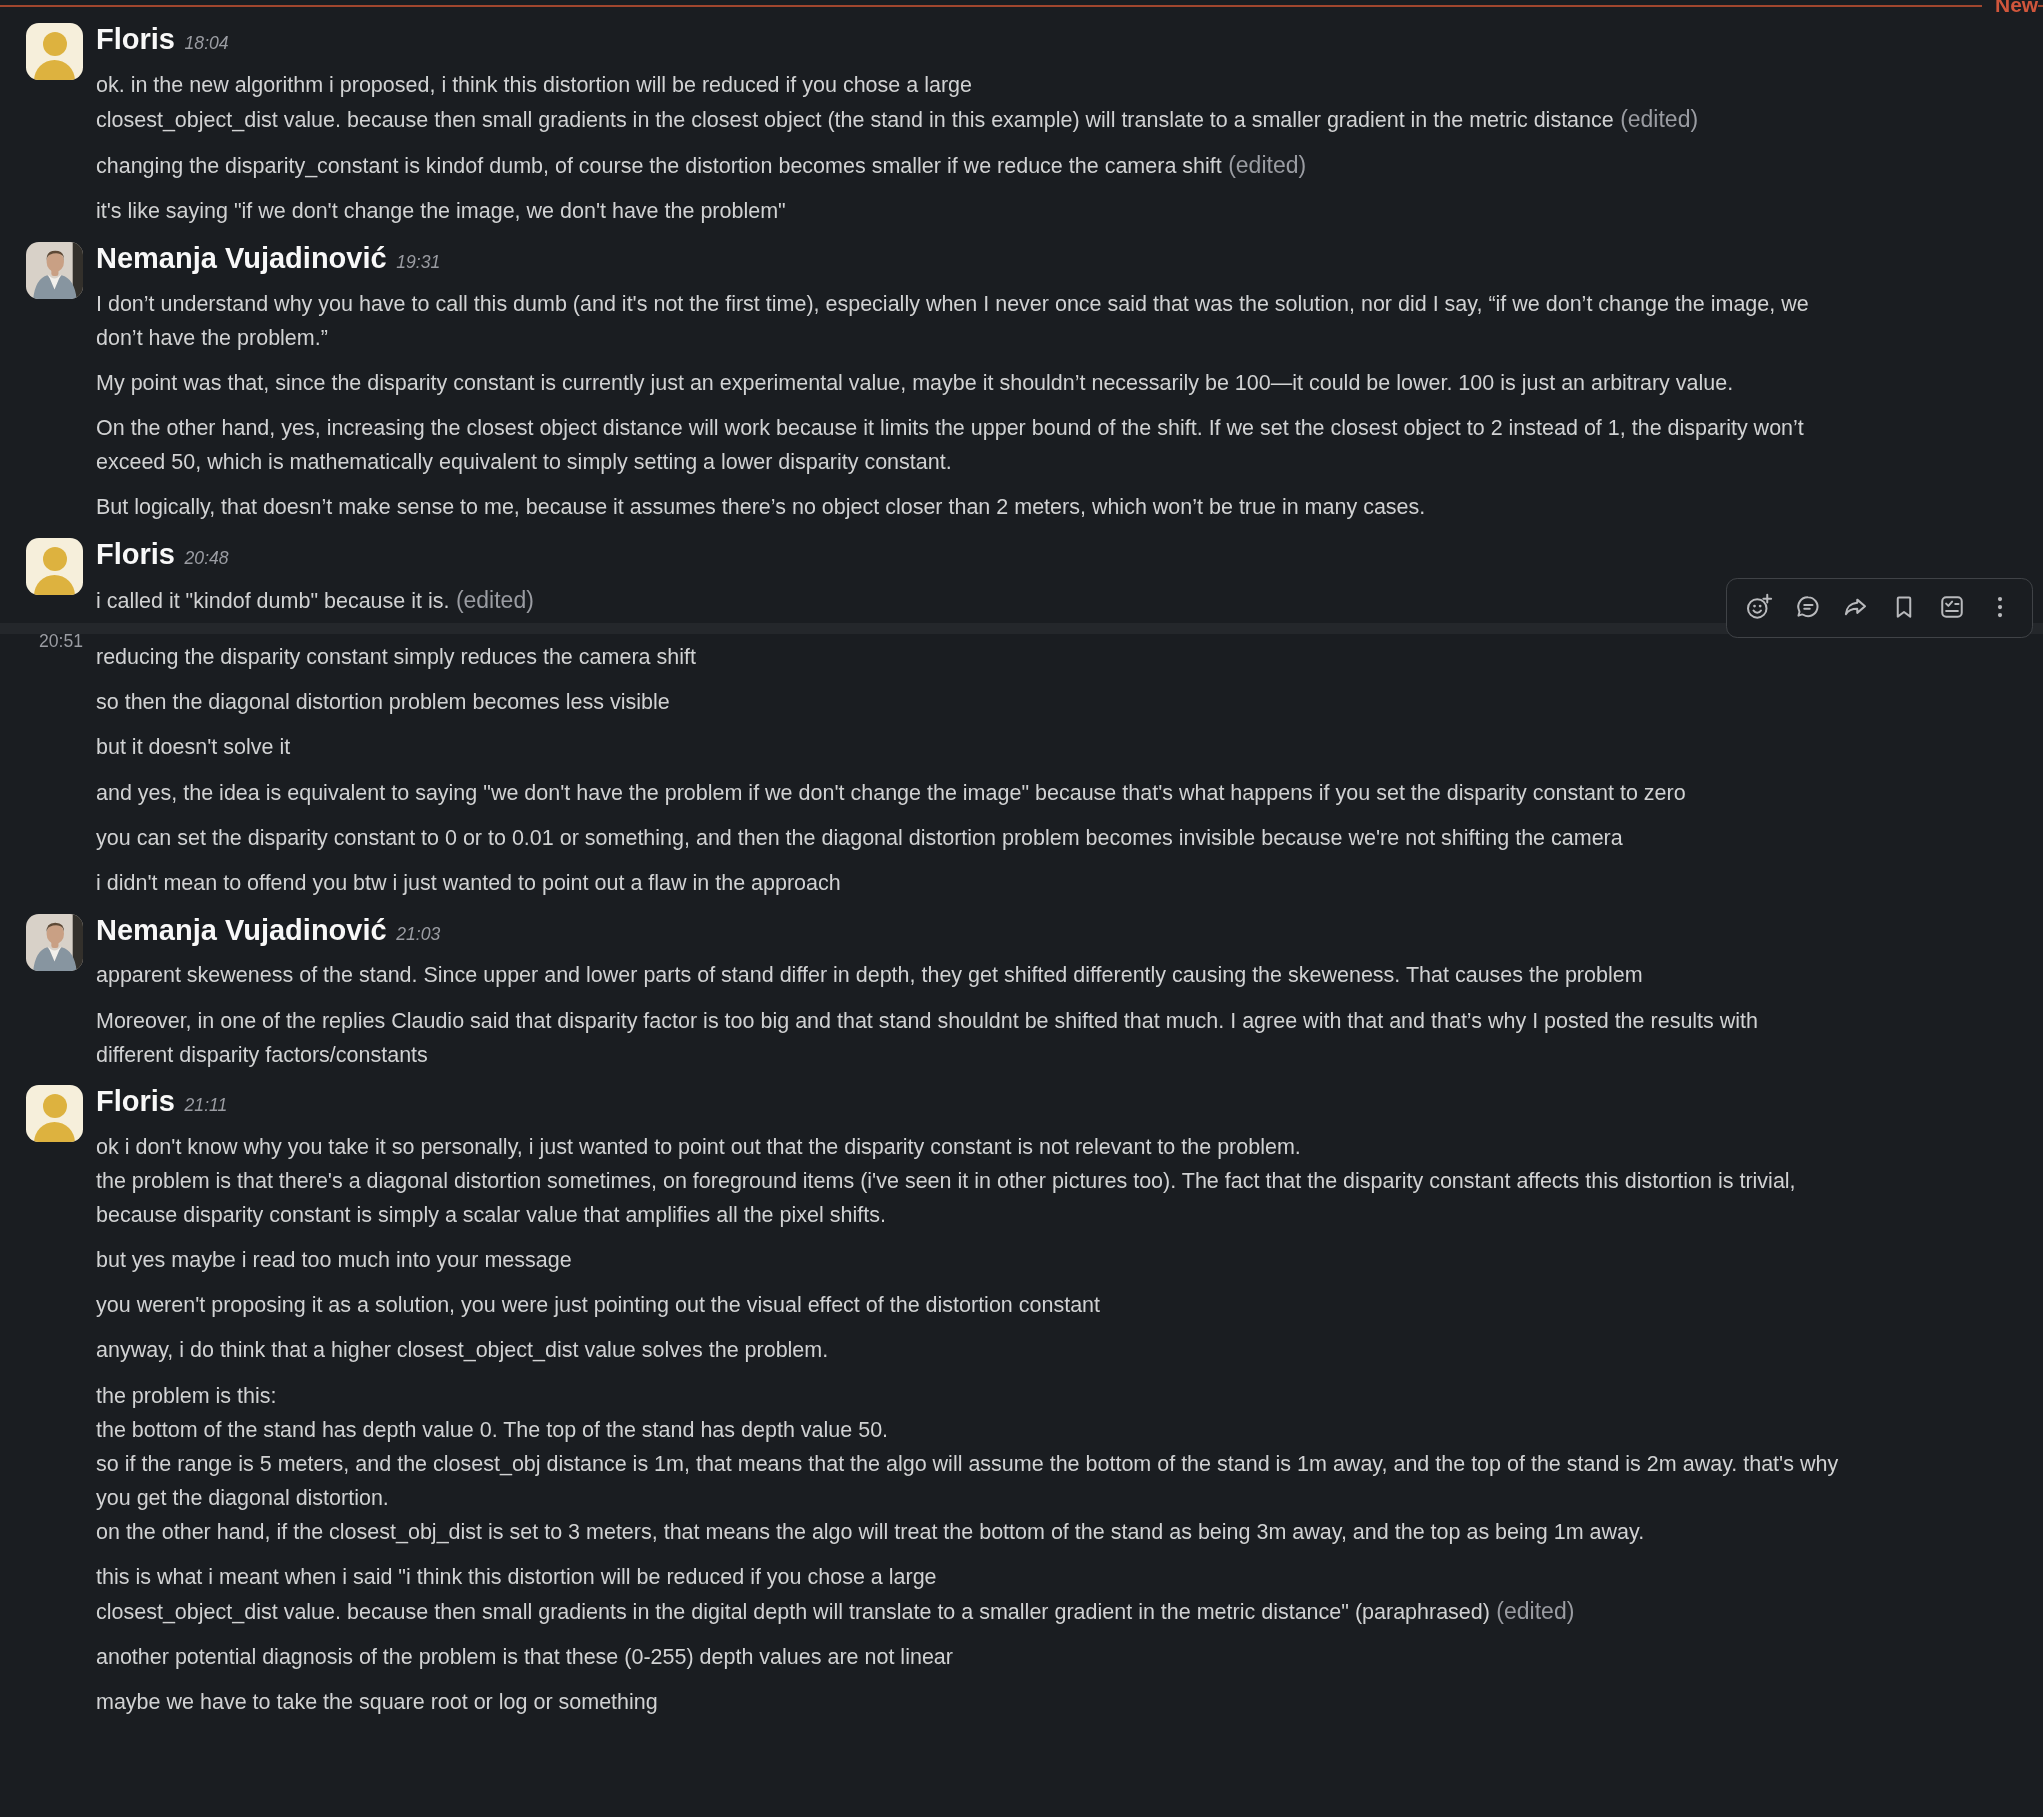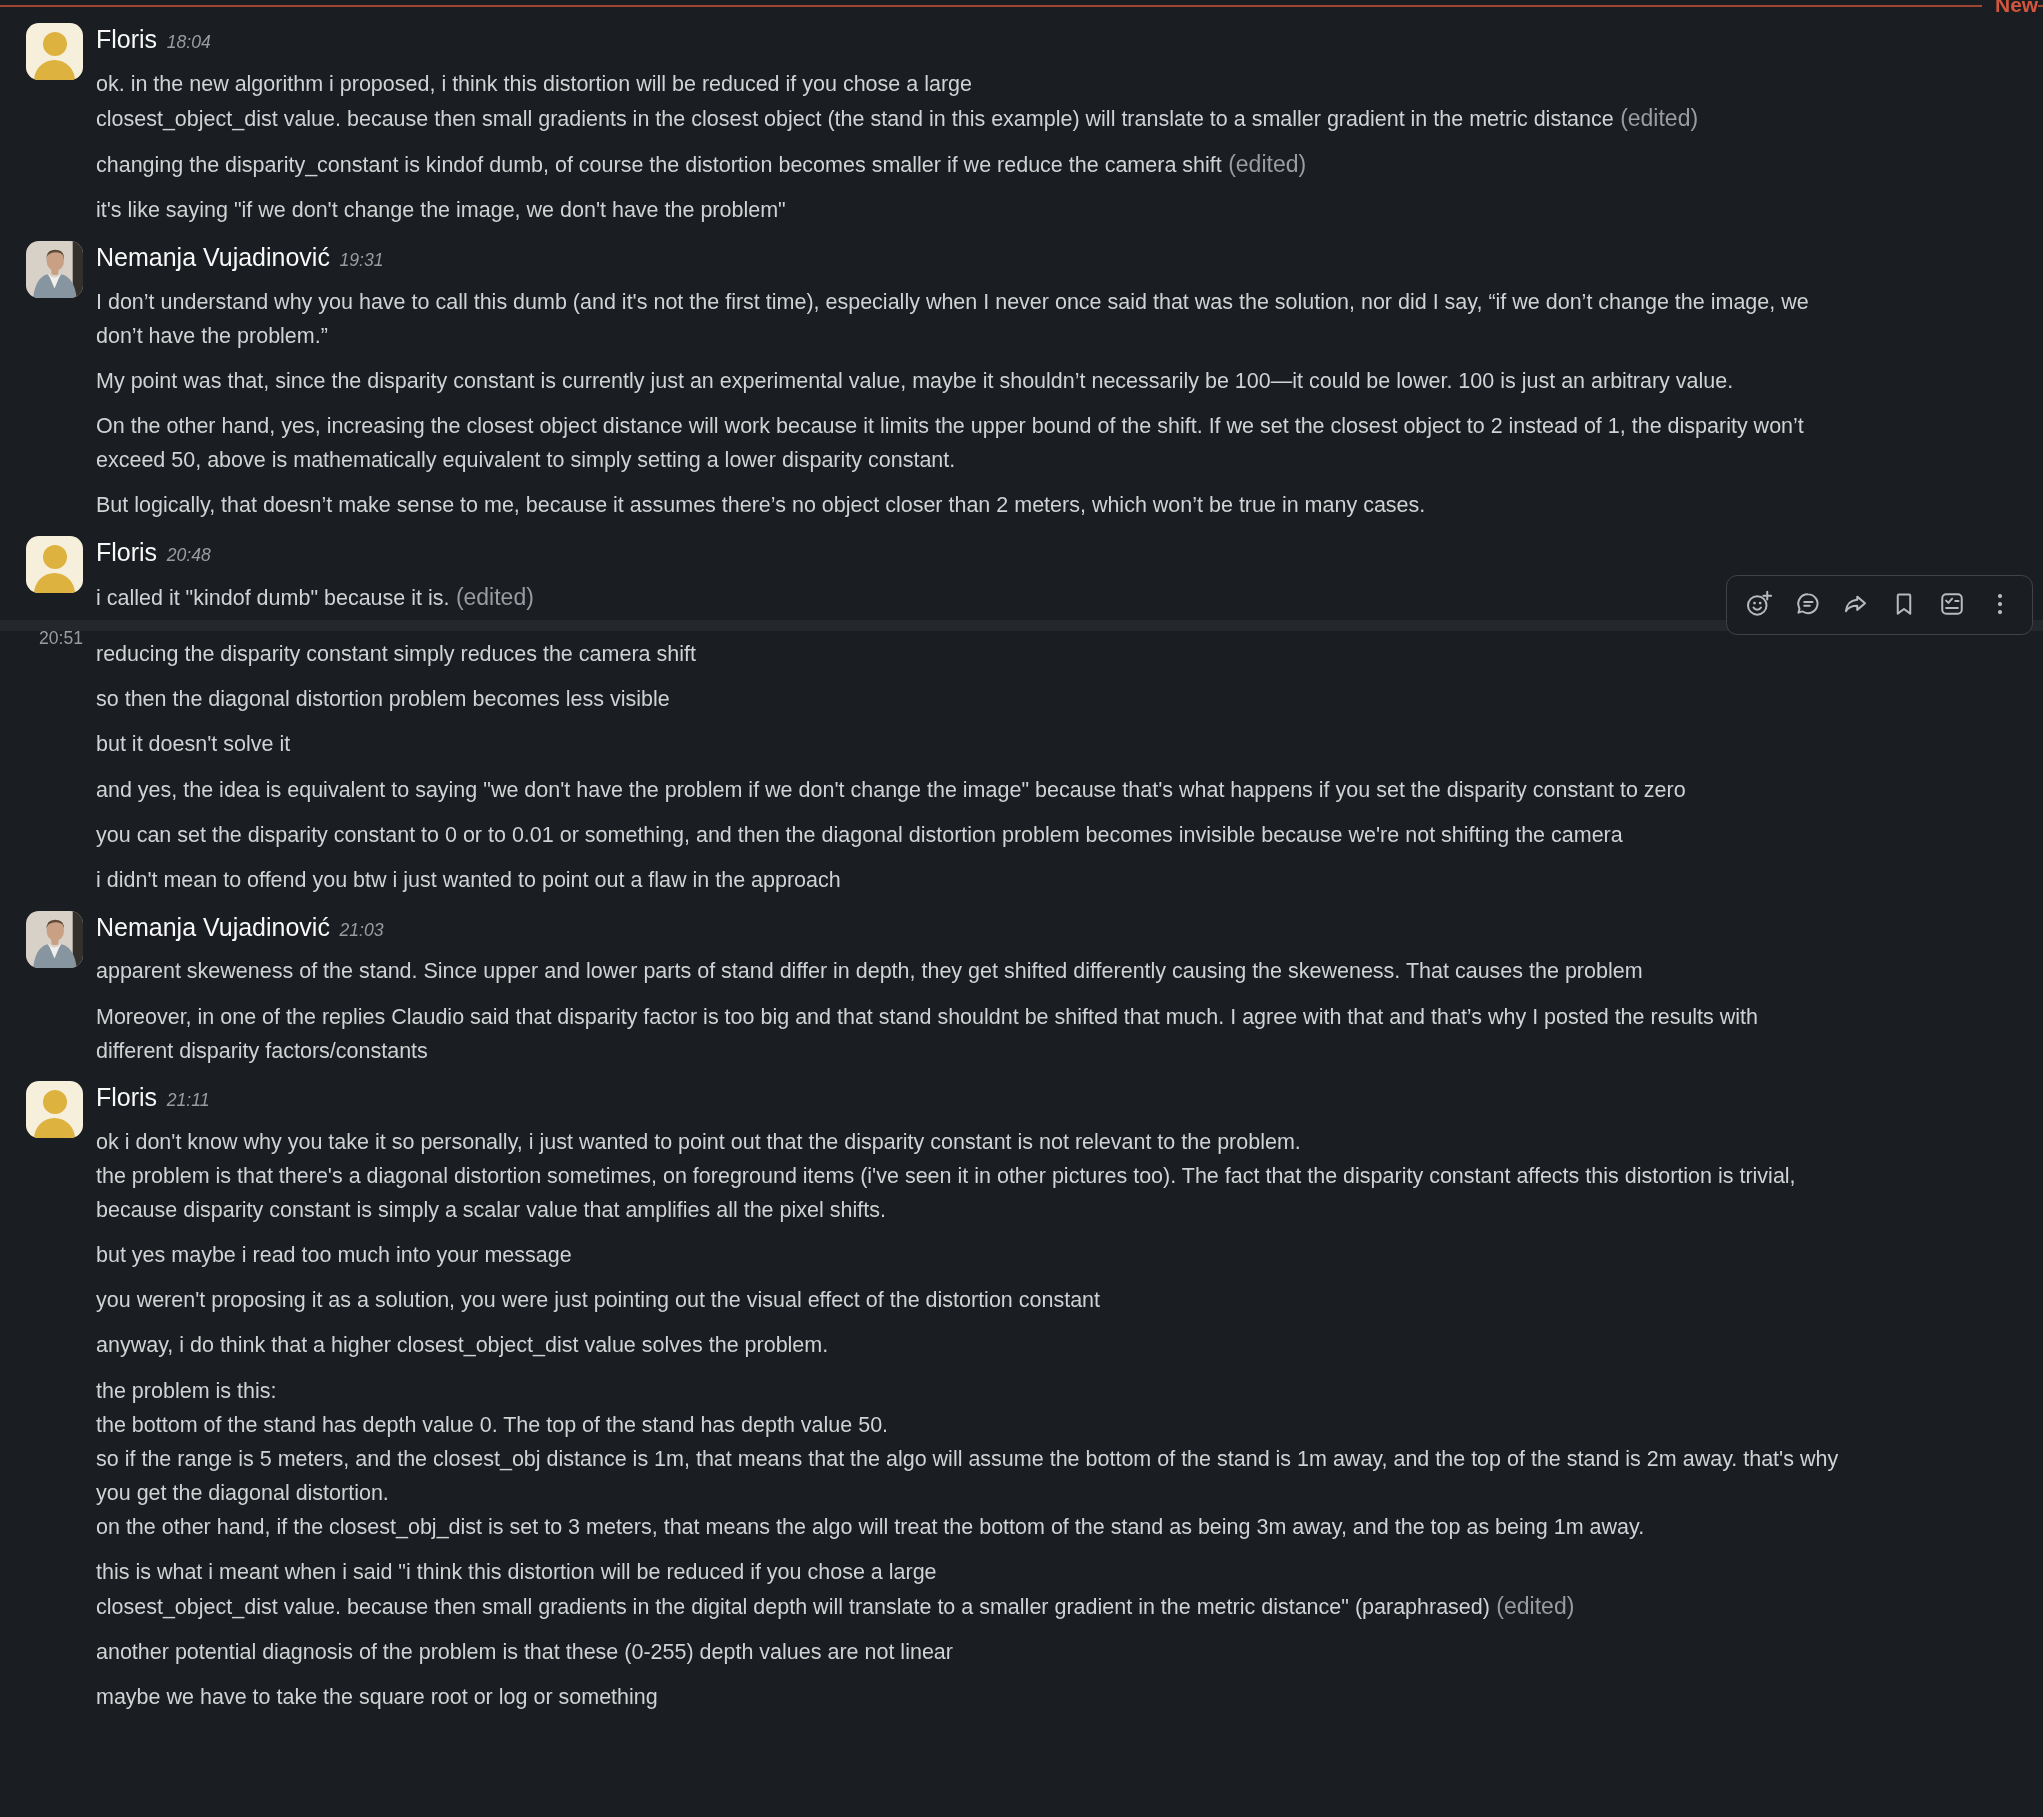--- a/index.html
+++ b/index.html
@@ -18,21 +18,21 @@
   }
   
   .divider{position:relative;height:2.4px;background:var(--divider-line);margin:0 0 8px 0;}
   .divider .label{
     position:absolute;right:4.8px;top:-11.2px;background:var(--bg);padding-left:12.8px;
     color:var(--divider-label);font-size:21px;font-weight:700;line-height:22.3px;
   }
   
   .msg-group{position:relative;}
   .msg-header{position:relative;padding:7.2px 12.8px 0 96px;line-height:34px;white-space:nowrap;}
-  .name{font-weight:400;color:var(--name);font-size:25px;cursor:pointer;text-align:center;}
+  .name{font-weight:700;color:var(--name);font-size:29px;cursor:pointer;text-align:center;}
   .ts{color:var(--muted);font-size:17.6px;margin-left:9.6px;font-style:italic;}
   .block{position:relative;padding:5.6px 12.8px 5.6px 96px;font-size:21.5px;line-height:34px;color:var(--text);}
   .block .line{min-height:34px;}
   .edited{color:var(--muted);font-size:23px;margin-left:6.4px;}
   .highlight{background:var(--highlight);}
   .gutter-ts{
     position:absolute;left:0;top:1px;width:83px;text-align:right;
     font-size:17.6px;line-height:34px;color:var(--muted);cursor:pointer;
   }
   
@@ -99,21 +99,21 @@
         <div class="msg-header"><span class="name">Nemanja Vujadinović</span><span class="ts">19:31</span></div>
         <div class="block">
           <div class="line">I don’t understand why you have to call this dumb (and it's not the first time), especially when I never once said that was the solution, nor did I say, “if we don’t change the image, we</div>
           <div class="line">don’t have the problem.”</div>
         </div>
         <div class="block">
           <div class="line">My point was that, since the disparity constant is currently just an experimental value, maybe it shouldn’t necessarily be 100—it could be lower. 100 is just an arbitrary value.</div>
         </div>
         <div class="block">
           <div class="line">On the other hand, yes, increasing the closest object distance will work because it limits the upper bound of the shift. If we set the closest object to 2 instead of 1, the disparity won’t</div>
-          <div class="line">exceed 50, above is mathematically equivalent to simply setting a lower disparity constant.</div>
+          <div class="line">exceed 50, which is mathematically equivalent to simply setting a lower disparity constant.</div>
         </div>
         <div class="block">
           <div class="line">But logically, that doesn’t make sense to me, because it assumes there’s no object closer than 2 meters, which won’t be true in many cases.</div>
         </div>
       </div>
       <div class="msg-group">
         <div class="avatar avatar-floris">
           <div class="head"></div>
           <div class="torso"></div>
         </div>

